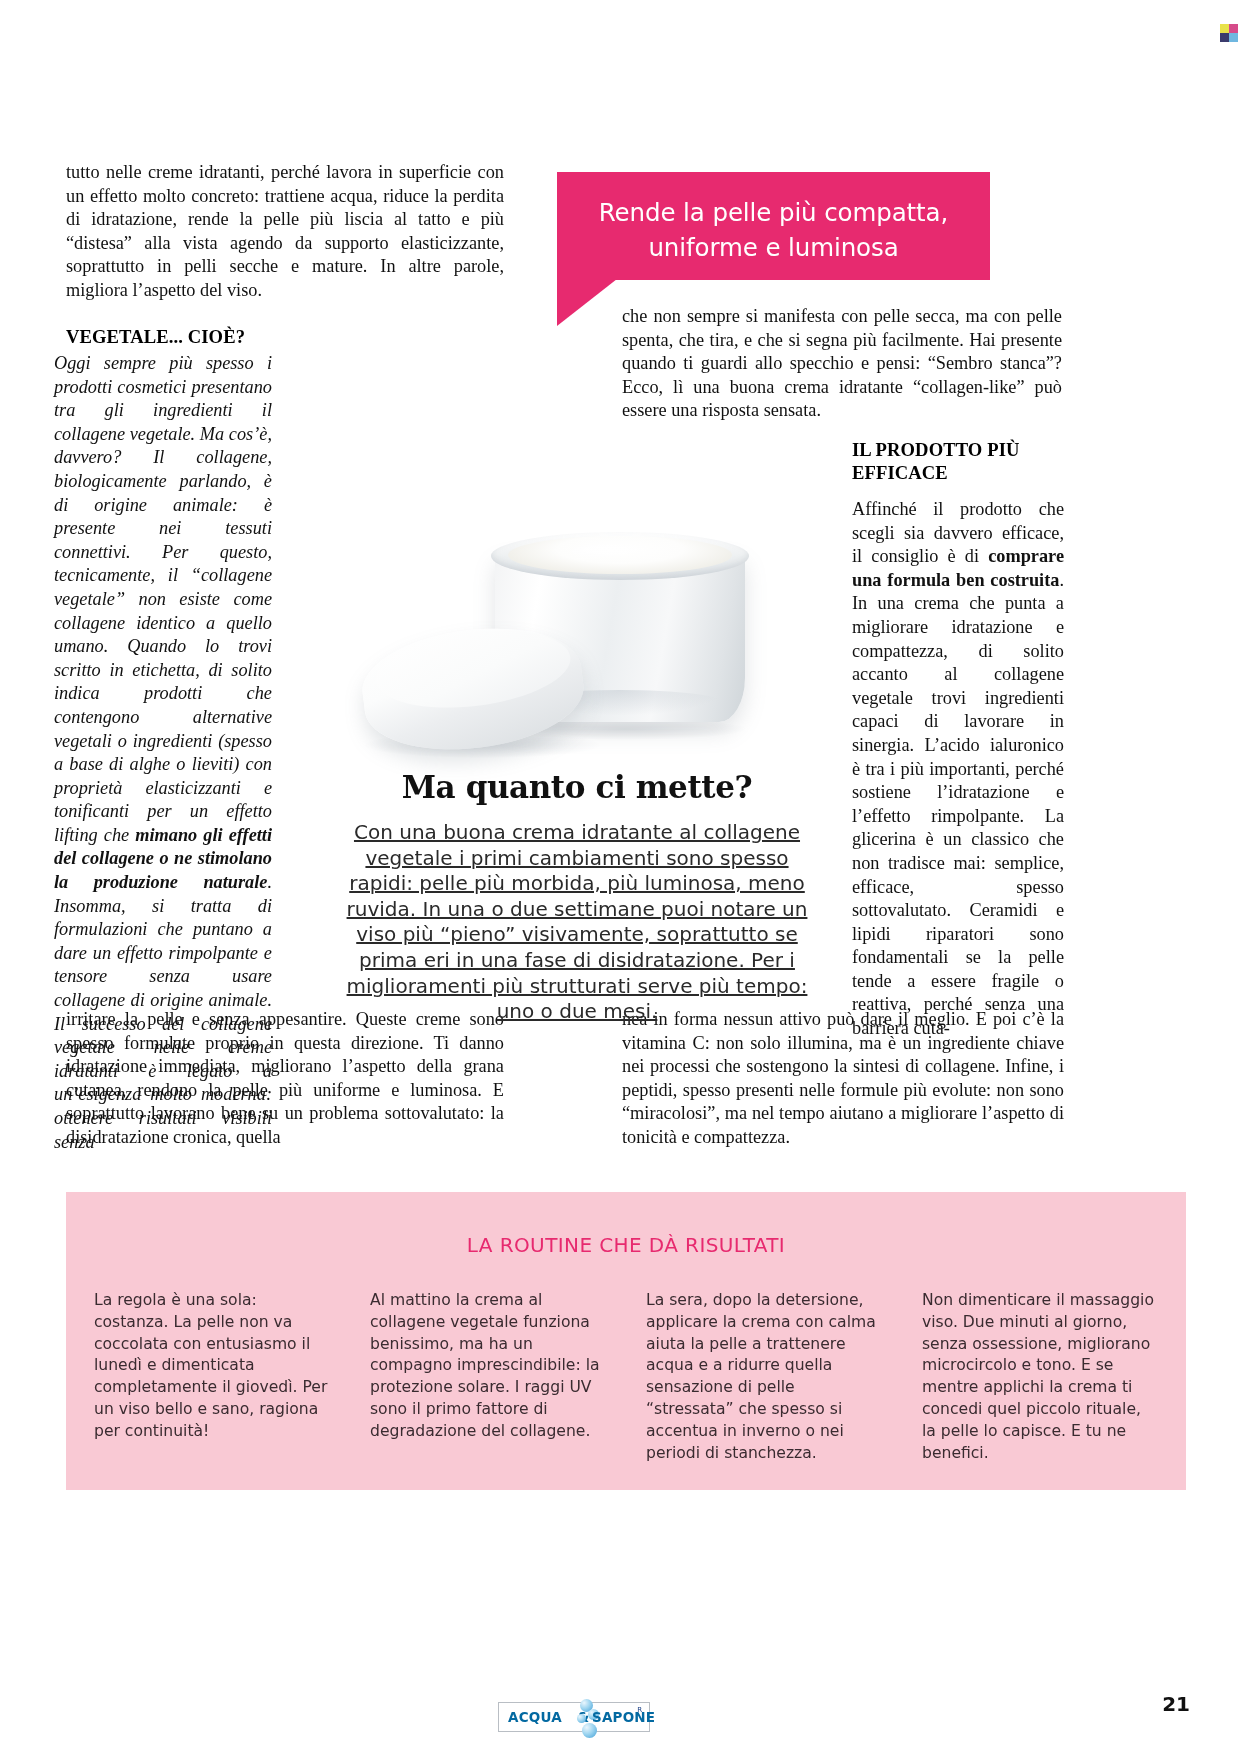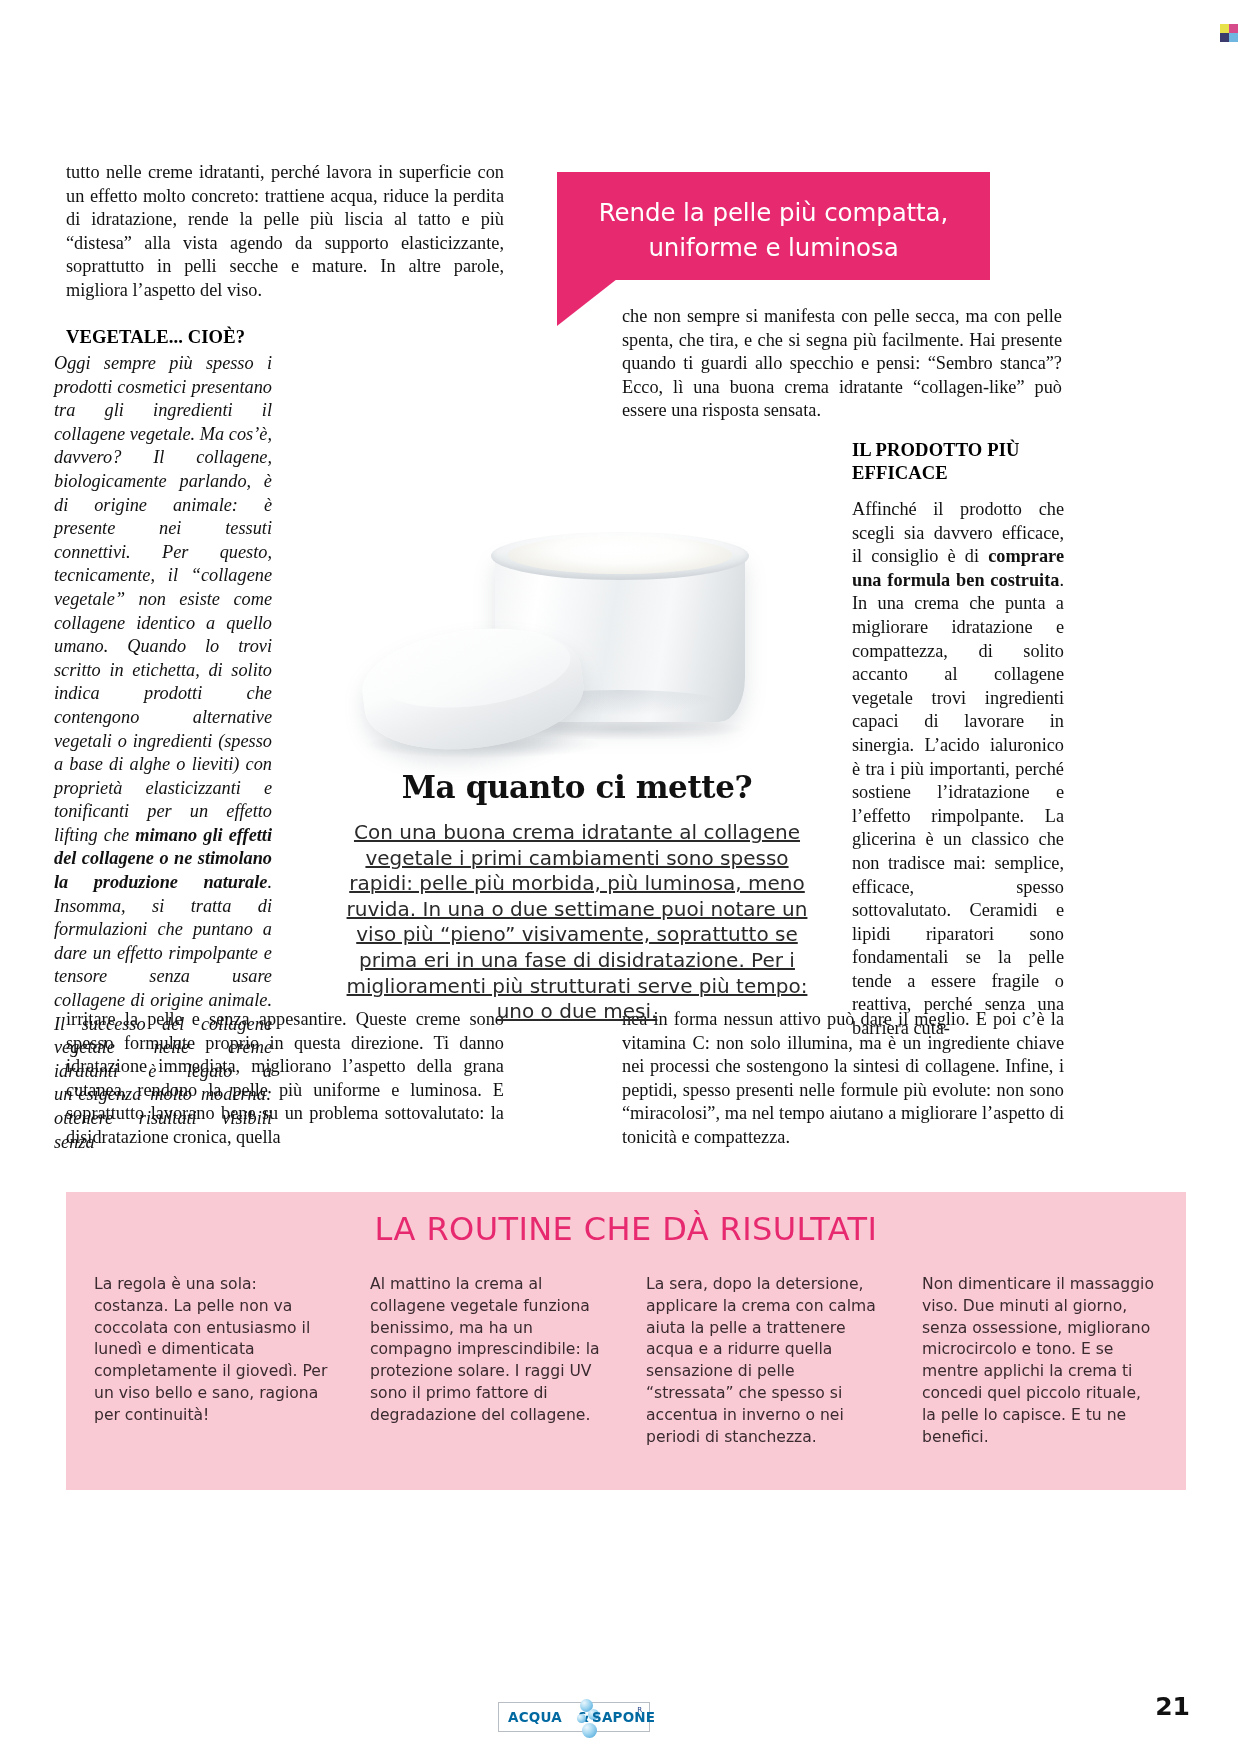--- a/index.html
+++ b/index.html
@@ -167,25 +167,25 @@
     text-decoration:underline;
   }
 
   
   #routine{
     position:absolute;left:66px;top:1192px;width:1120px;height:298px;
     background:var(--pink,#f9c9d4);
   }
   #routine-title{
     font-family:"DejaVu Sans", sans-serif;
-    font-size:32px;
+    font-size:20px;
     line-height:34px;
     color:var(--magenta,#e72a6f);
     text-align:center;
-    padding-top:20px;
+    padding-top:36px;
     letter-spacing:.4px;
   }
   #routine-cols{
     display:flex;
     gap:40px;
     padding:28px 28px 0 28px;
     box-sizing:border-box;
   }
   #routine-cols .rcol{
     flex:1 1 0;
@@ -222,21 +222,21 @@
   .bubbles{position:absolute;left:70px;top:-7px;width:34px;height:44px;}
   .bubbles b{position:absolute;border-radius:50%;display:block;
     background:radial-gradient(circle at 32% 30%,#eaf6fd 0%,#9ed5f0 45%,#3f9ed6 100%);}
   .bubbles b:nth-child(1){left:11px;top:3px;width:13px;height:13px;}
   .bubbles b:nth-child(2){left:19px;top:13px;width:11px;height:11px;}
   .bubbles b:nth-child(3){left:8px;top:18px;width:9px;height:9px;}
   .bubbles b:nth-child(4){left:13px;top:27px;width:15px;height:15px;}
   #page-number{
     position:absolute;right:60px;top:1692px;
     font-family:"DejaVu Sans", sans-serif;
-    font-weight:bold;font-size:25px;color:#111;
+    font-weight:bold;font-size:20px;color:#111;
   }
   b.bold{font-weight:bold;}
 </style>
 </head>
 <body>
 
 <div class="page">
 
   <div class="regmark">
     <i></i>

